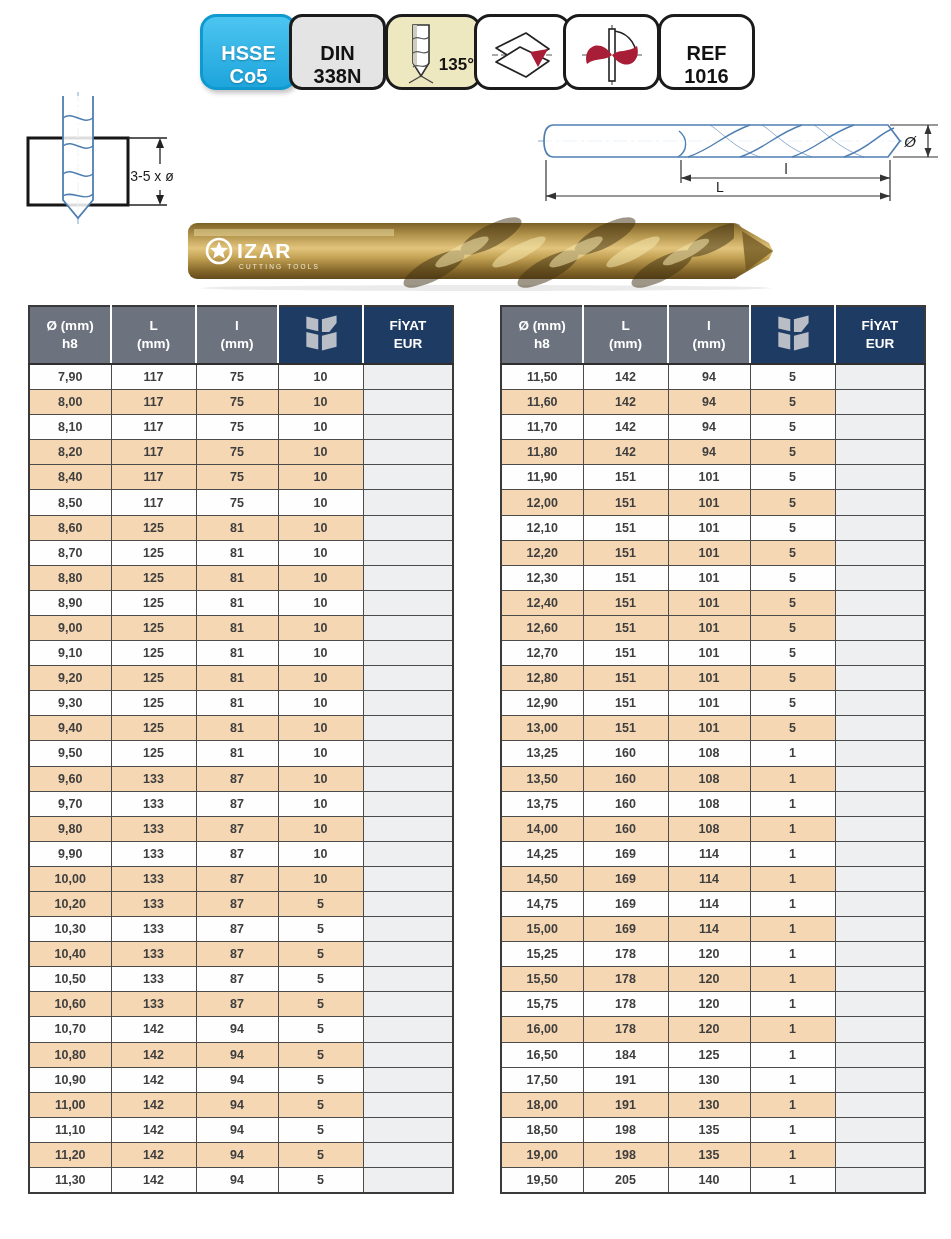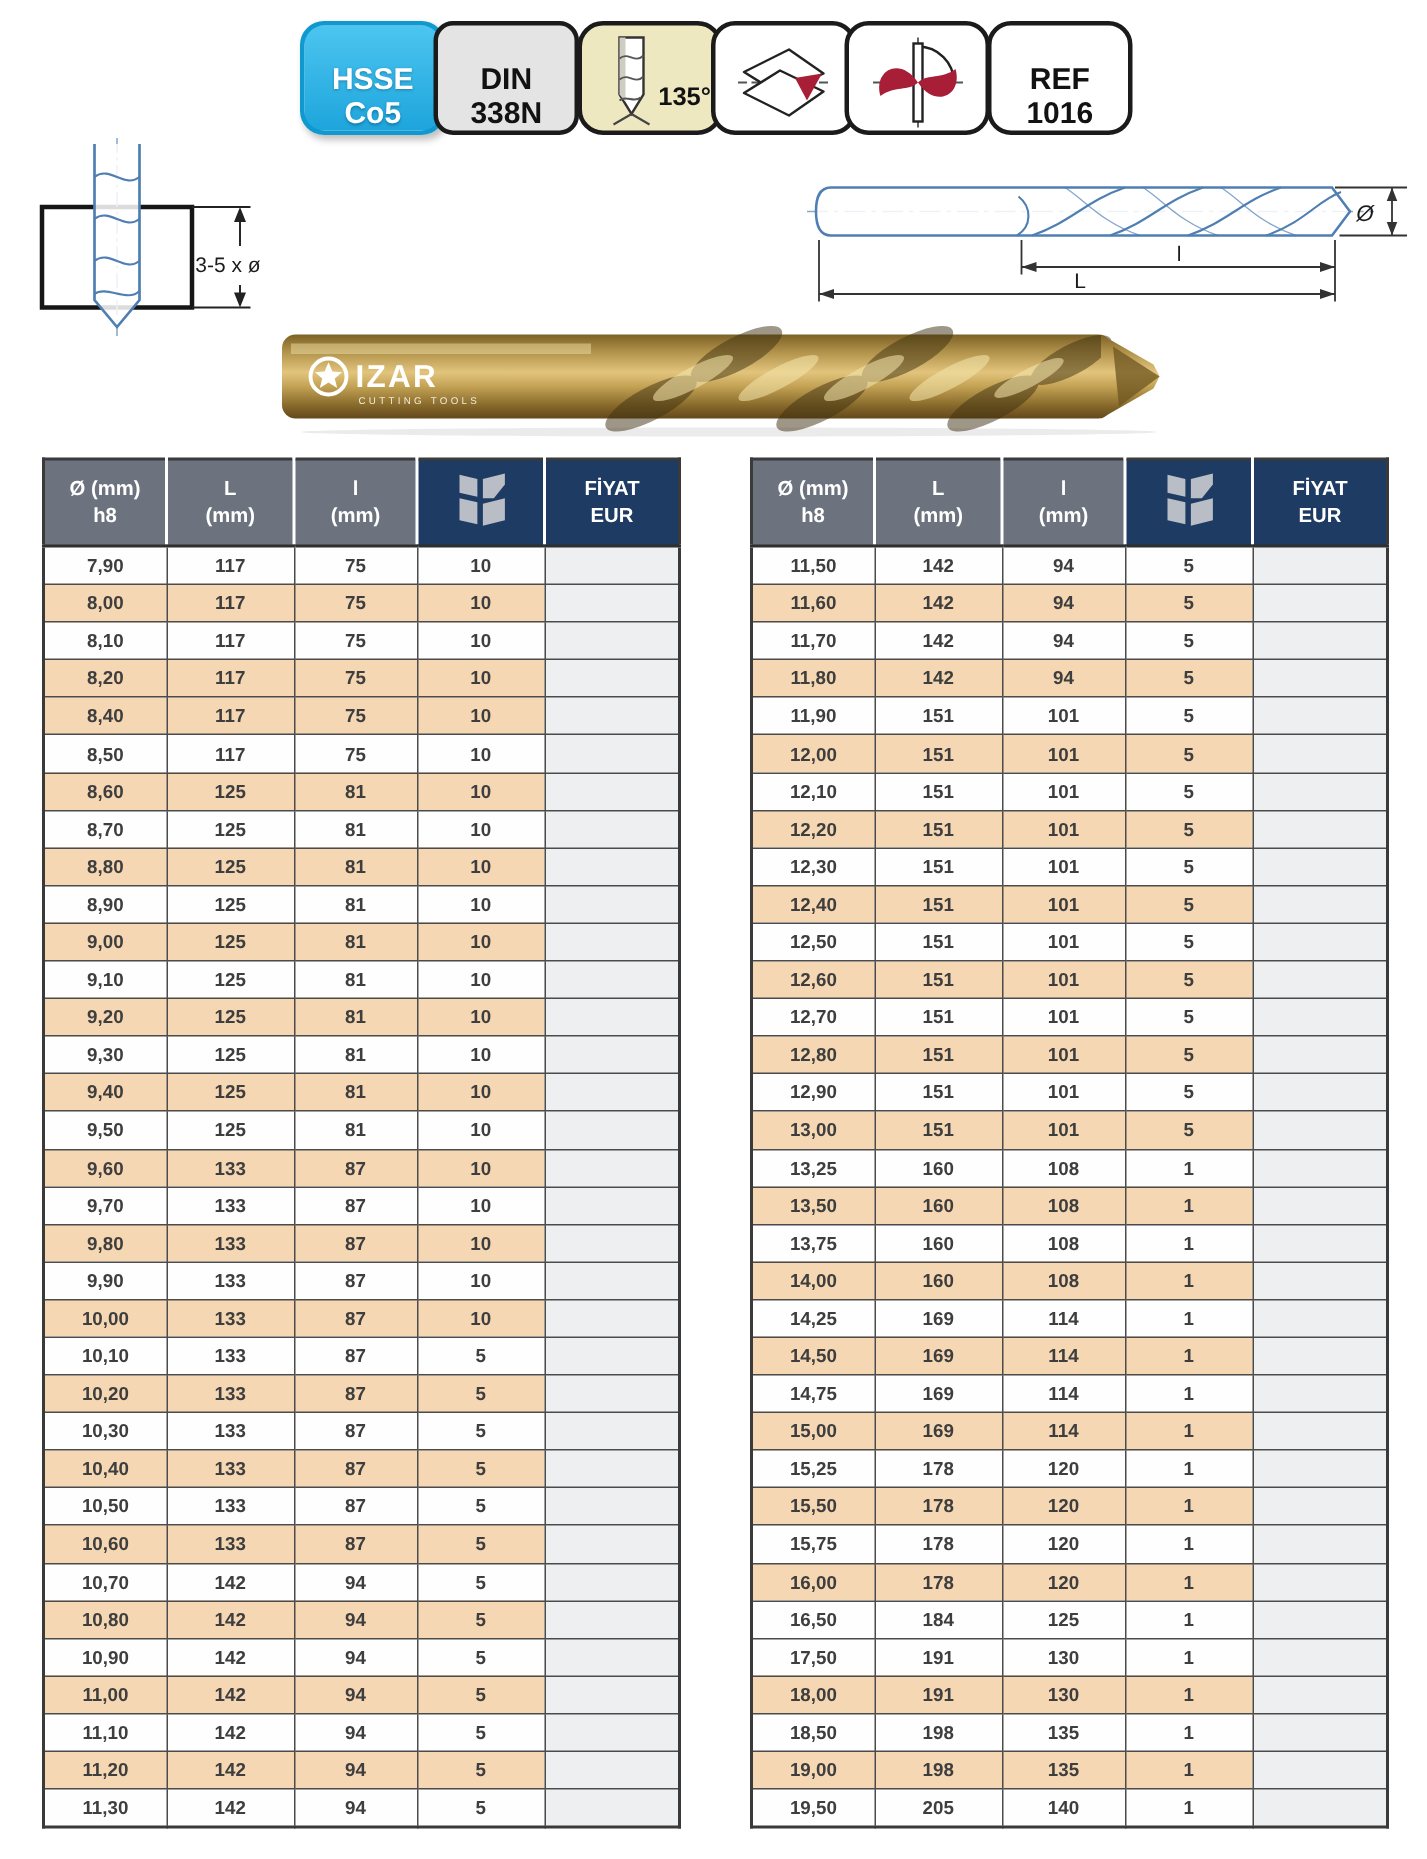--- a/index.html
+++ b/index.html
@@ -366,27 +366,20 @@
         <td>10</td>
         <td class="price"></td>
       </tr>
       <tr class="alt">
         <td>10,00</td>
         <td>133</td>
         <td>87</td>
         <td>10</td>
         <td class="price"></td>
       </tr>
-      <tr>
-        <td>10,10</td>
-        <td>133</td>
-        <td>87</td>
-        <td>5</td>
-        <td class="price"></td>
-      </tr>
       <tr class="alt">
         <td>10,20</td>
         <td>133</td>
         <td>87</td>
         <td>5</td>
         <td class="price"></td>
       </tr>
       <tr>
         <td>10,30</td>
         <td>133</td>
@@ -567,27 +560,20 @@
         <td>5</td>
         <td class="price"></td>
       </tr>
       <tr class="alt">
         <td>12,40</td>
         <td>151</td>
         <td>101</td>
         <td>5</td>
         <td class="price"></td>
       </tr>
-      <tr>
-        <td>12,50</td>
-        <td>151</td>
-        <td>101</td>
-        <td>5</td>
-        <td class="price"></td>
-      </tr>
       <tr class="alt">
         <td>12,60</td>
         <td>151</td>
         <td>101</td>
         <td>5</td>
         <td class="price"></td>
       </tr>
       <tr>
         <td>12,70</td>
         <td>151</td>

